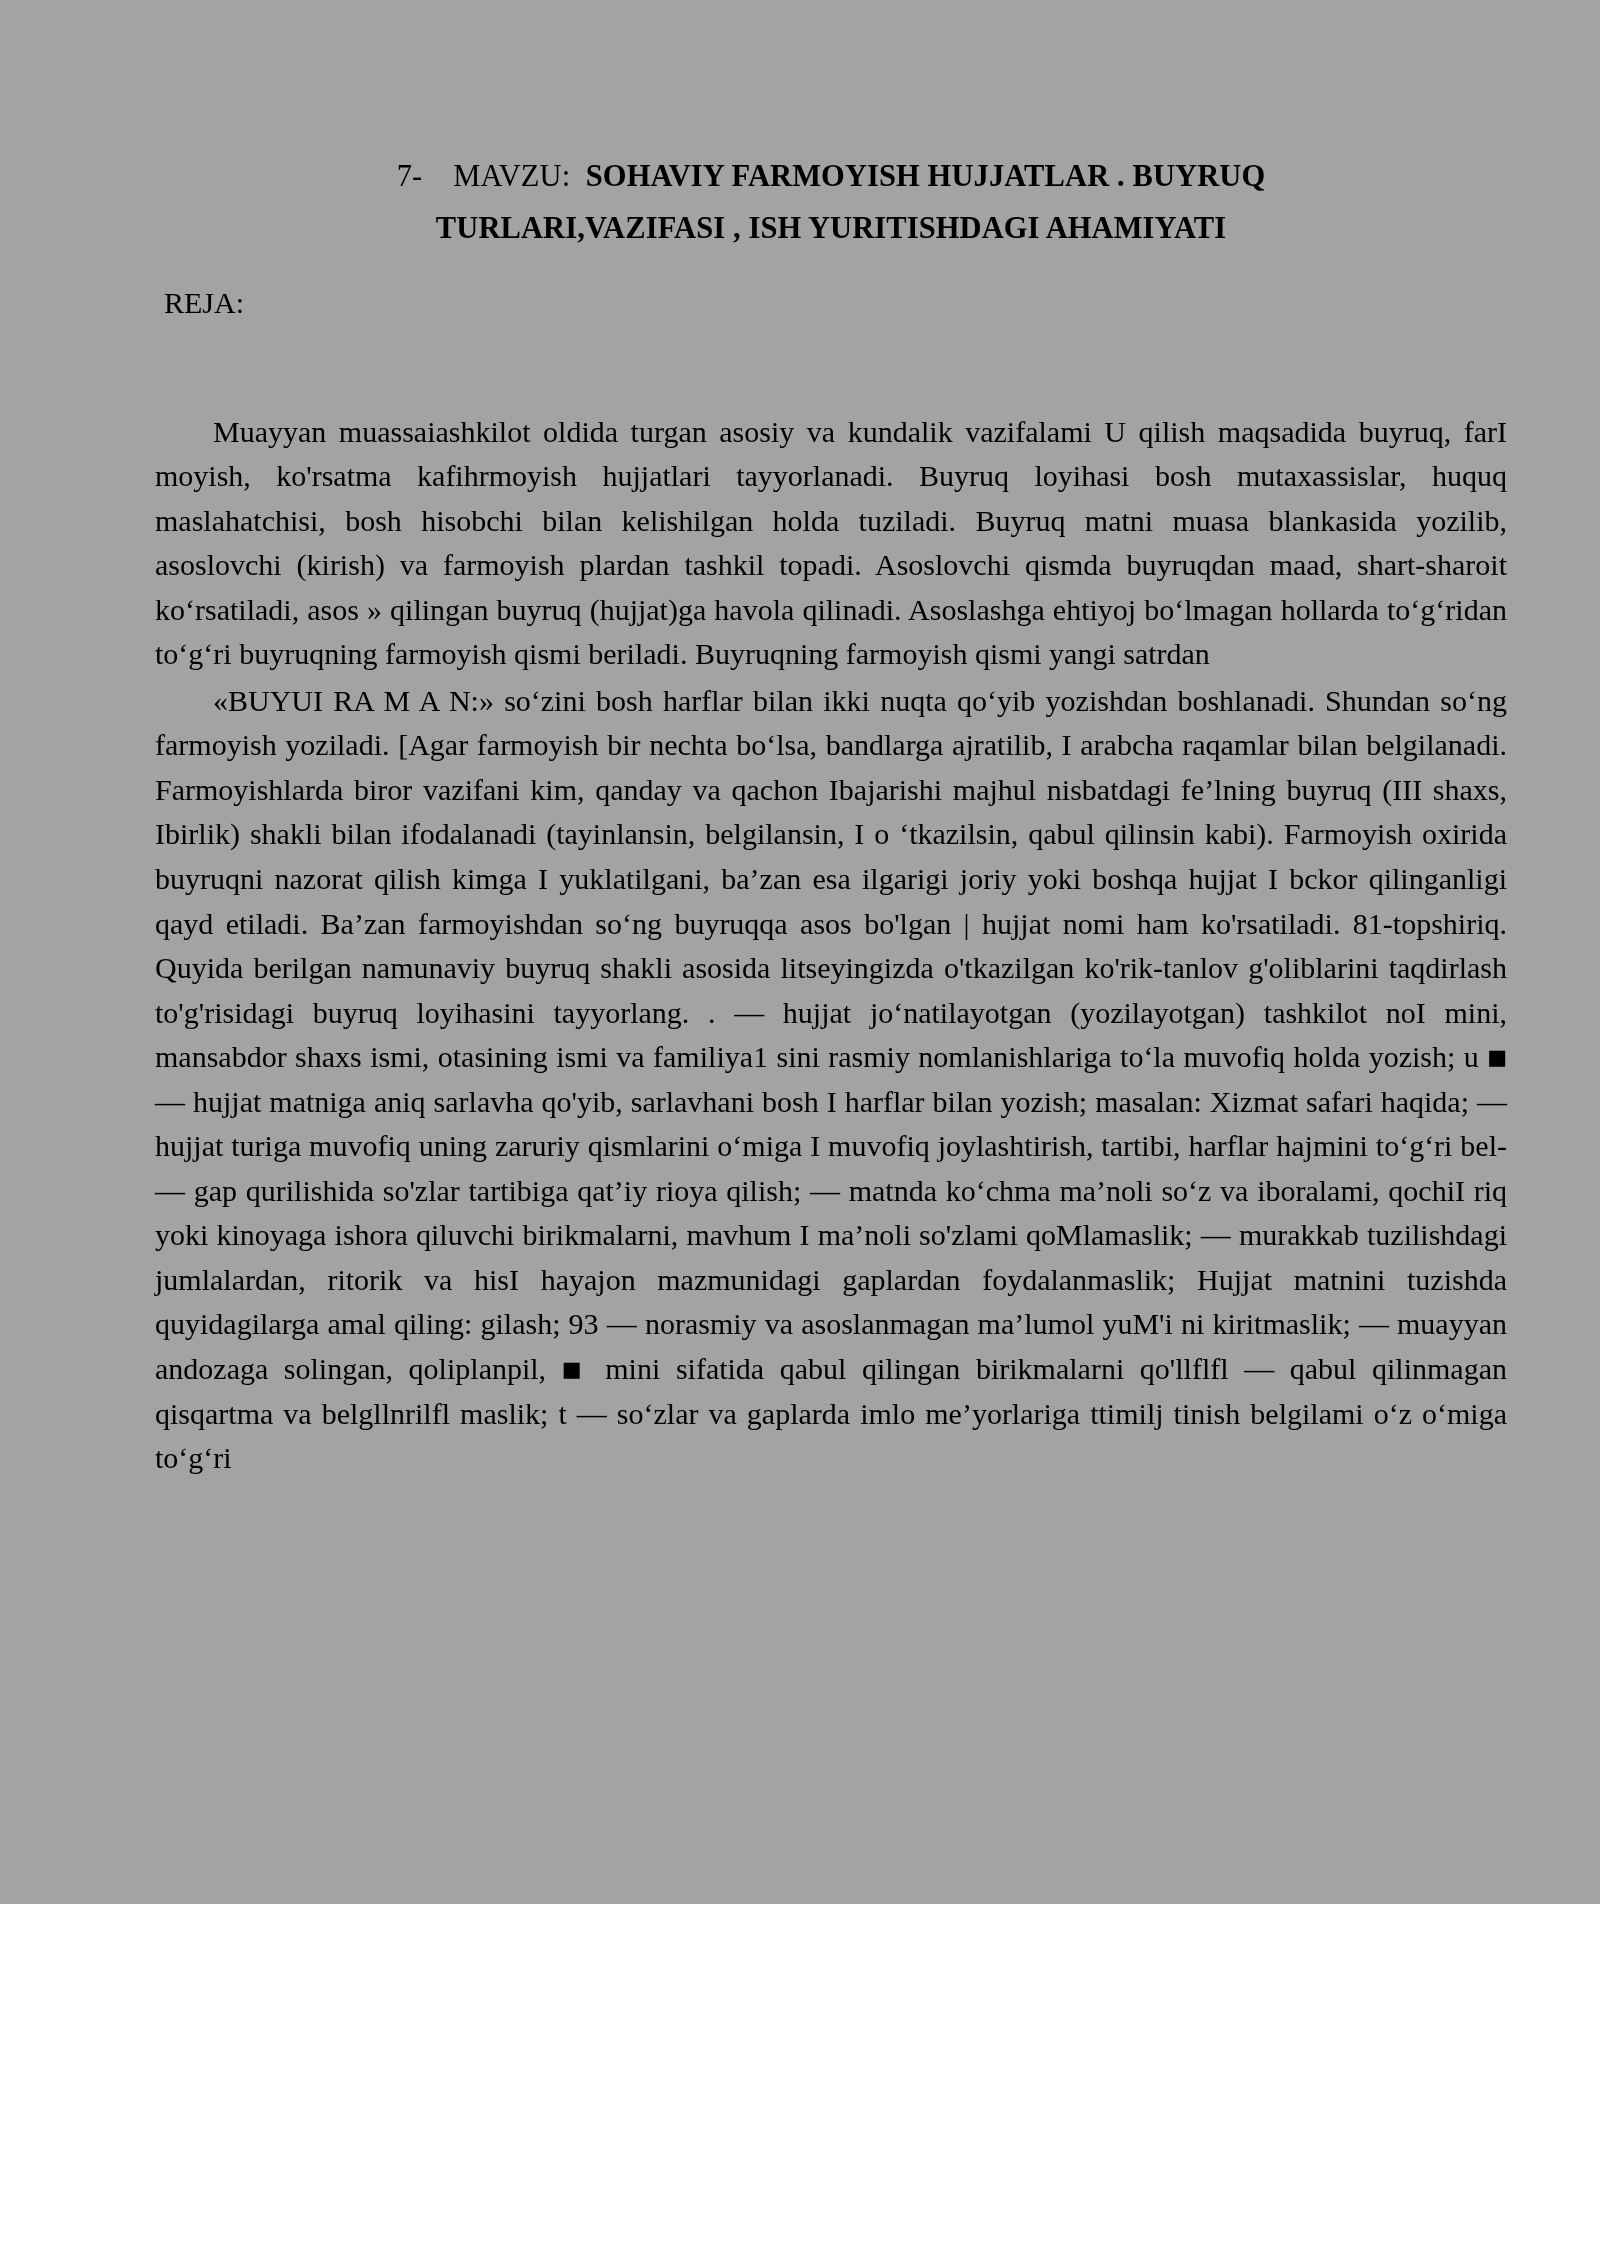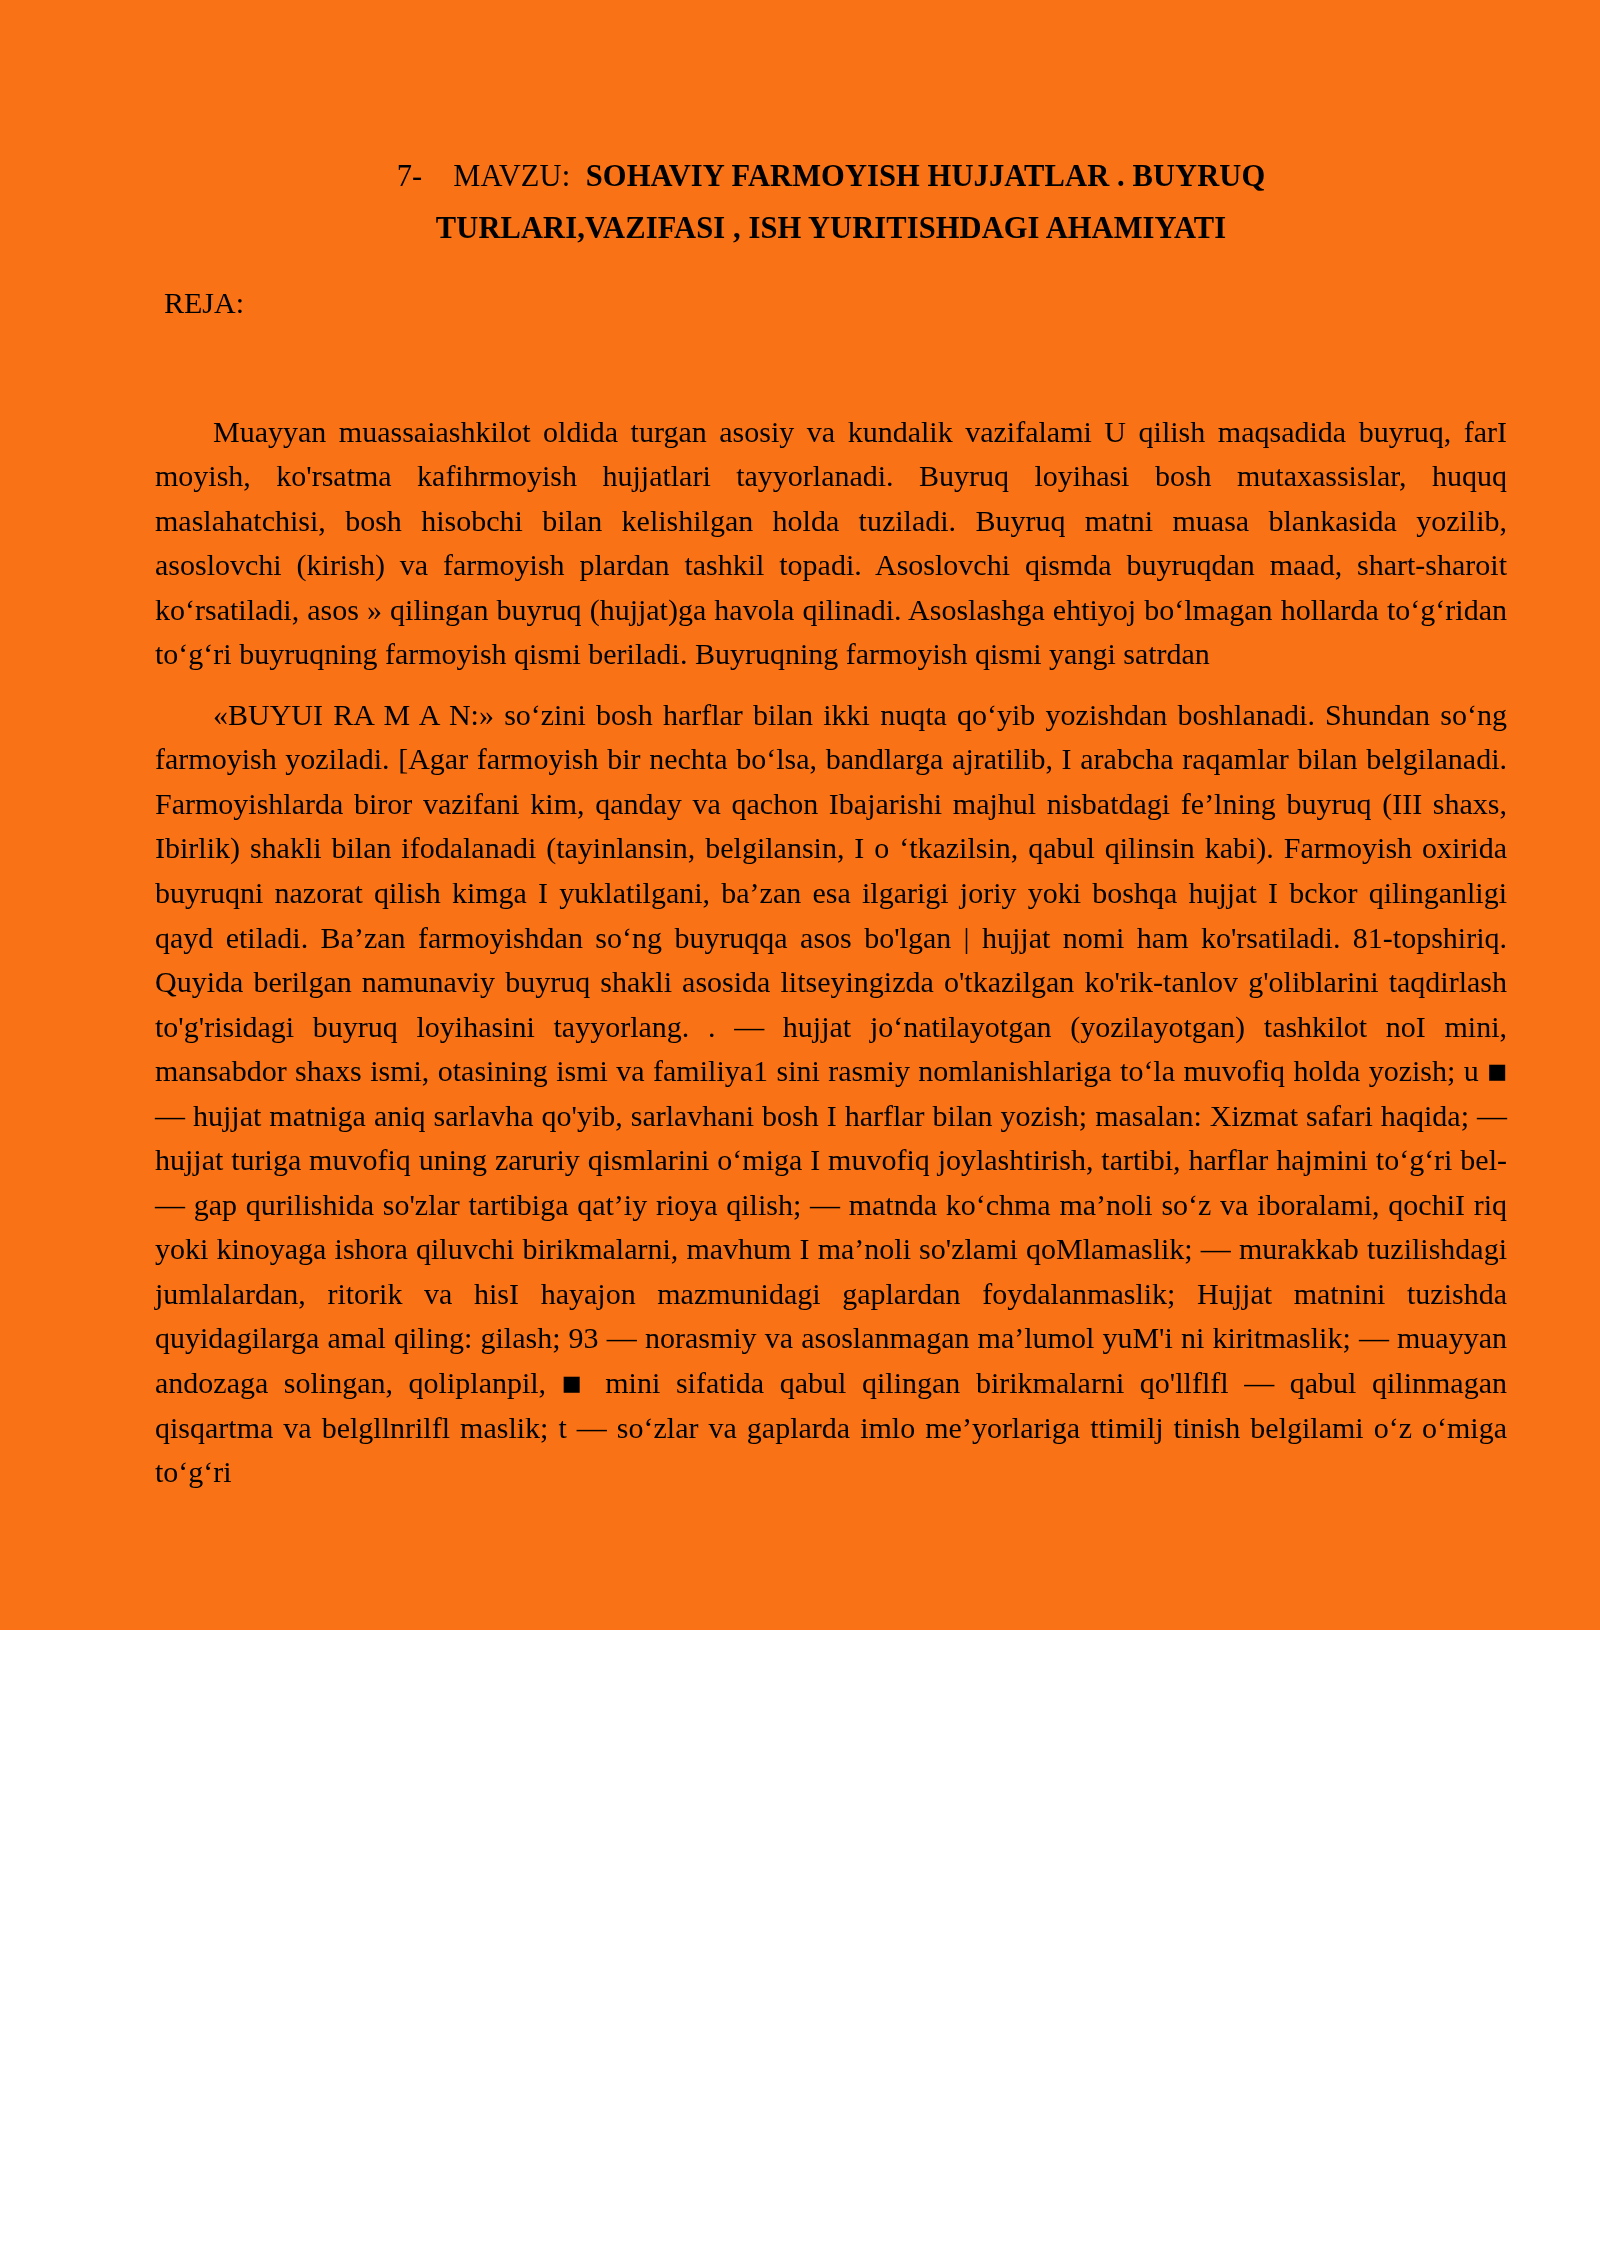--- a/index.html
+++ b/index.html
@@ -10,22 +10,22 @@
   body {
     width: 1600px;
     height: 2262px;
     font-family: "Liberation Serif", "DejaVu Serif", serif;
     color: #000000;
     -webkit-font-smoothing: antialiased;
   }
   .page {
     position: relative;
     width: 1600px;
-    height: 1630px;
-    background: #f97316;
+    height: 1904px;
+    background: #a3a3a3;
     box-sizing: border-box;
     padding: 150px 93px 60px 155px;
   }
   .doc-title {
     text-align: center;
     font-size: 30.5px;
     line-height: 1.72;
     margin: 0 0 4px 0;
     padding: 0 12px;
     letter-spacing: 0.1px;
@@ -57,21 +57,21 @@
   .body-par {
     font-size: 30px;
     line-height: 1.485;
     text-align: justify;
     text-justify: inter-word;
     margin: 0;
     text-indent: 58px;
     hyphens: none;
   }
   .body-par + .body-par {
-    margin-top: 16px;
+    margin-top: 2px;
   }
   .sq {
     font-family: "DejaVu Sans", sans-serif;
     font-size: 21px;
     line-height: 0;
     position: relative;
     top: -3px;
   }
 </style>
 </head>

